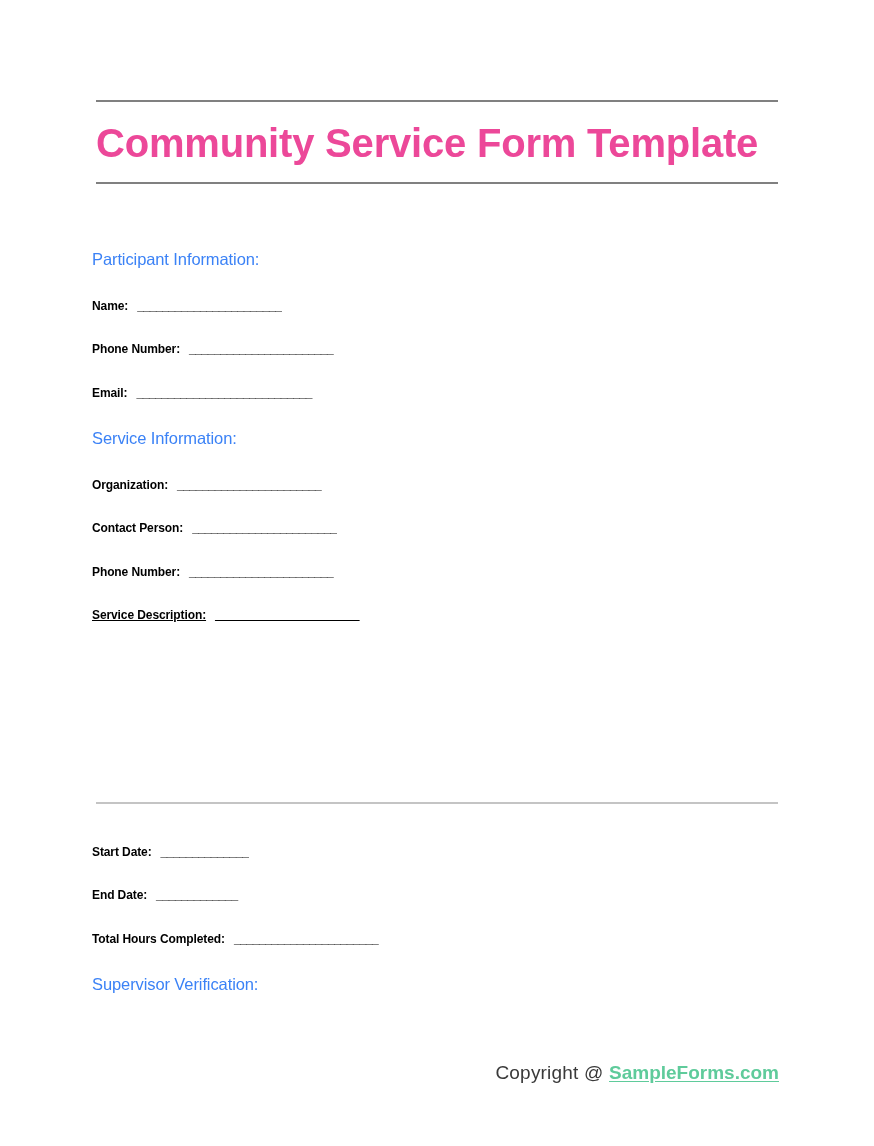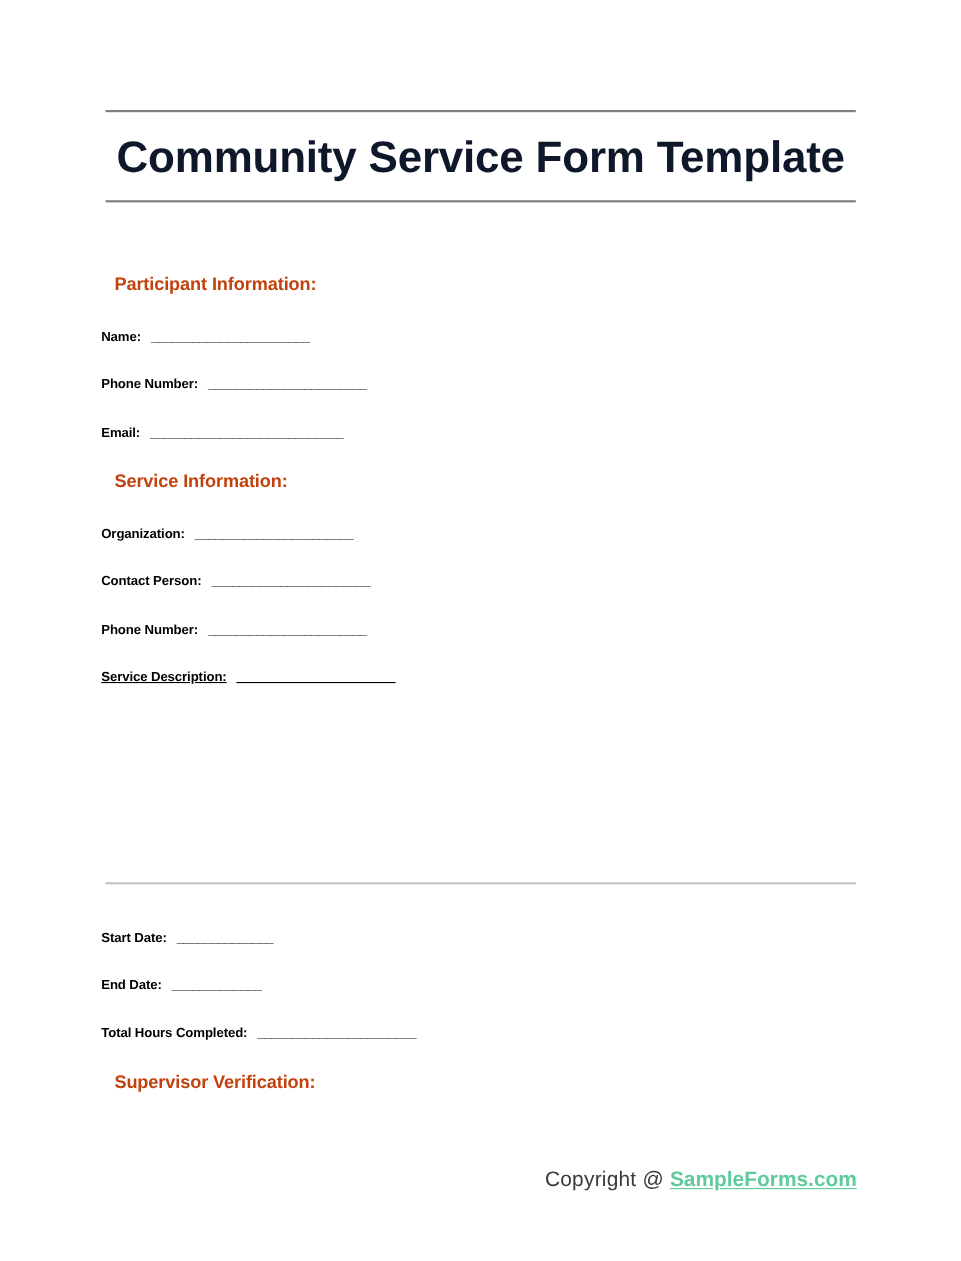--- a/index.html
+++ b/index.html
@@ -32,41 +32,40 @@
     width: 682px;
   }
   .rule-dark {
     height: 0;
     border-top: 2px solid #808080;
     width: 100%;
   }
   .doc-title {
     font-size: 40px;
     font-weight: bold;
-    color: #0f172a;
-    text-align: center;
+    color: #ec4899;
     letter-spacing: -0.2px;
     padding: 20px 0 17px 0;
     line-height: 1.08;
     white-space: nowrap;
   }
 
   
   .form-body {
     position: absolute;
     left: 92px;
     top: 250px;
     width: 700px;
   }
 
   .section-heading {
     font-size: 16.5px;
-    font-weight: bold;
-    color: #c2410c;
-    margin: 0 0 29px 12px;
+    font-weight: normal;
+    color: #3b82f6;
+    margin: 0 0 29px 0;
     line-height: 1.2;
     letter-spacing: -0.1px;
   }
   .section-heading.tight-top {
     margin-top: 0;
   }
 
   .field-row {
     font-size: 12px;
     font-weight: bold;

